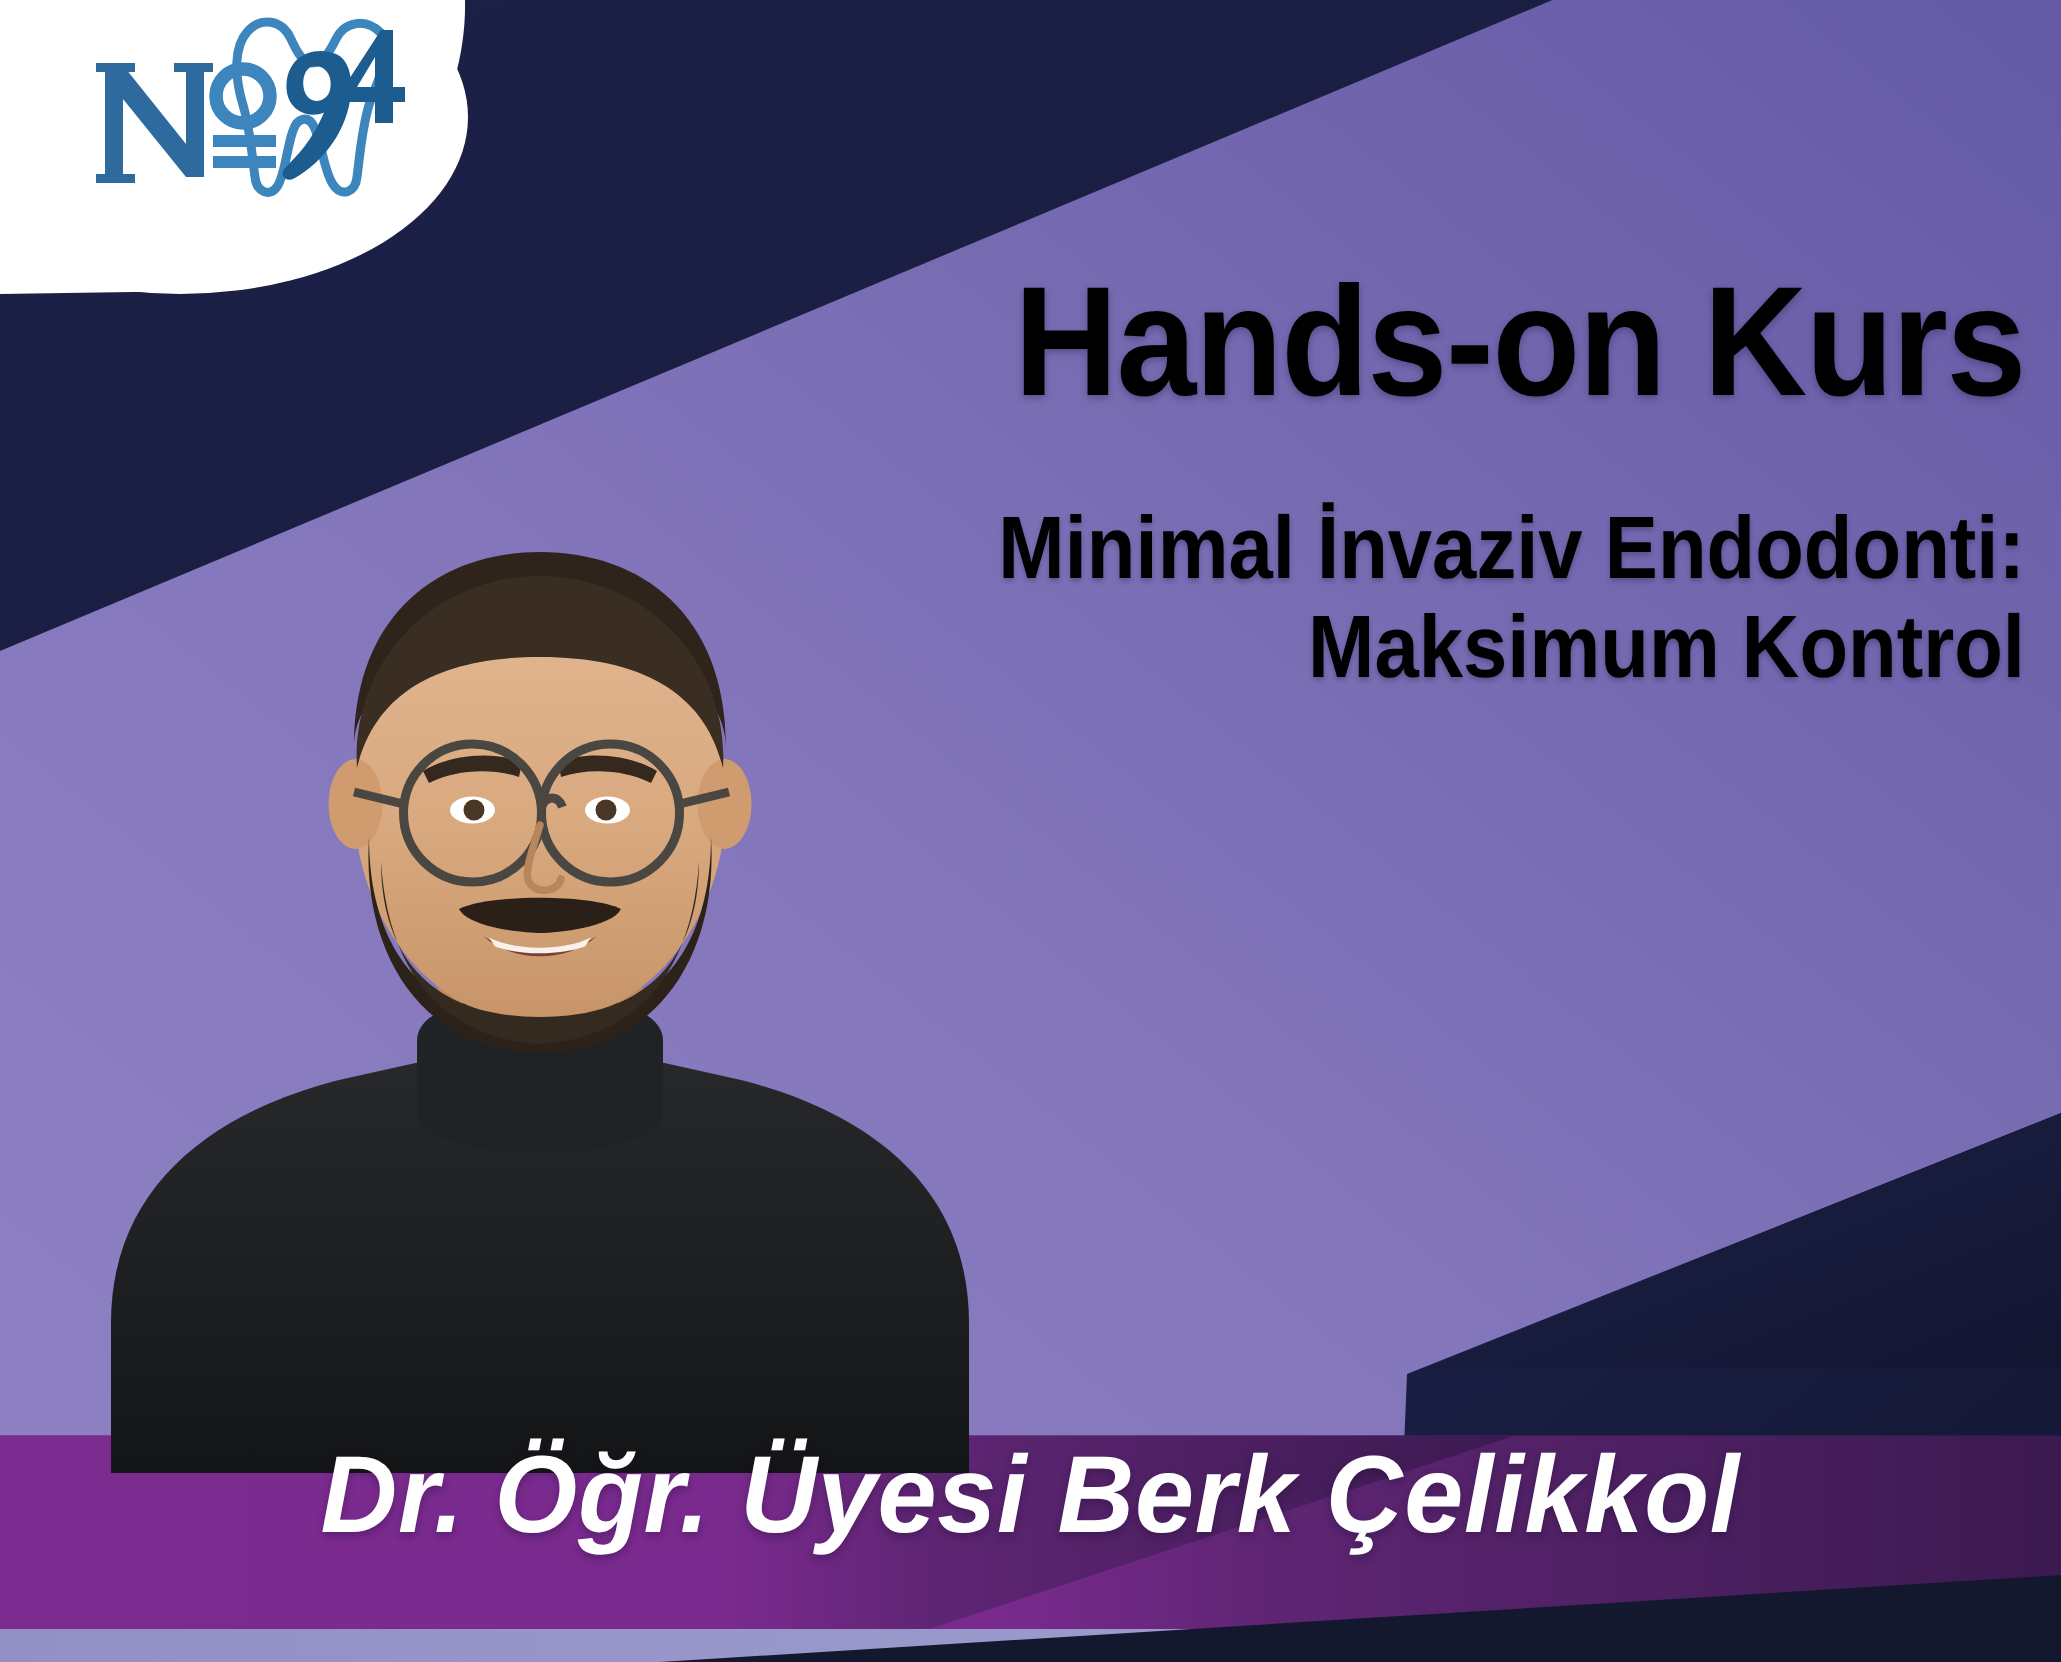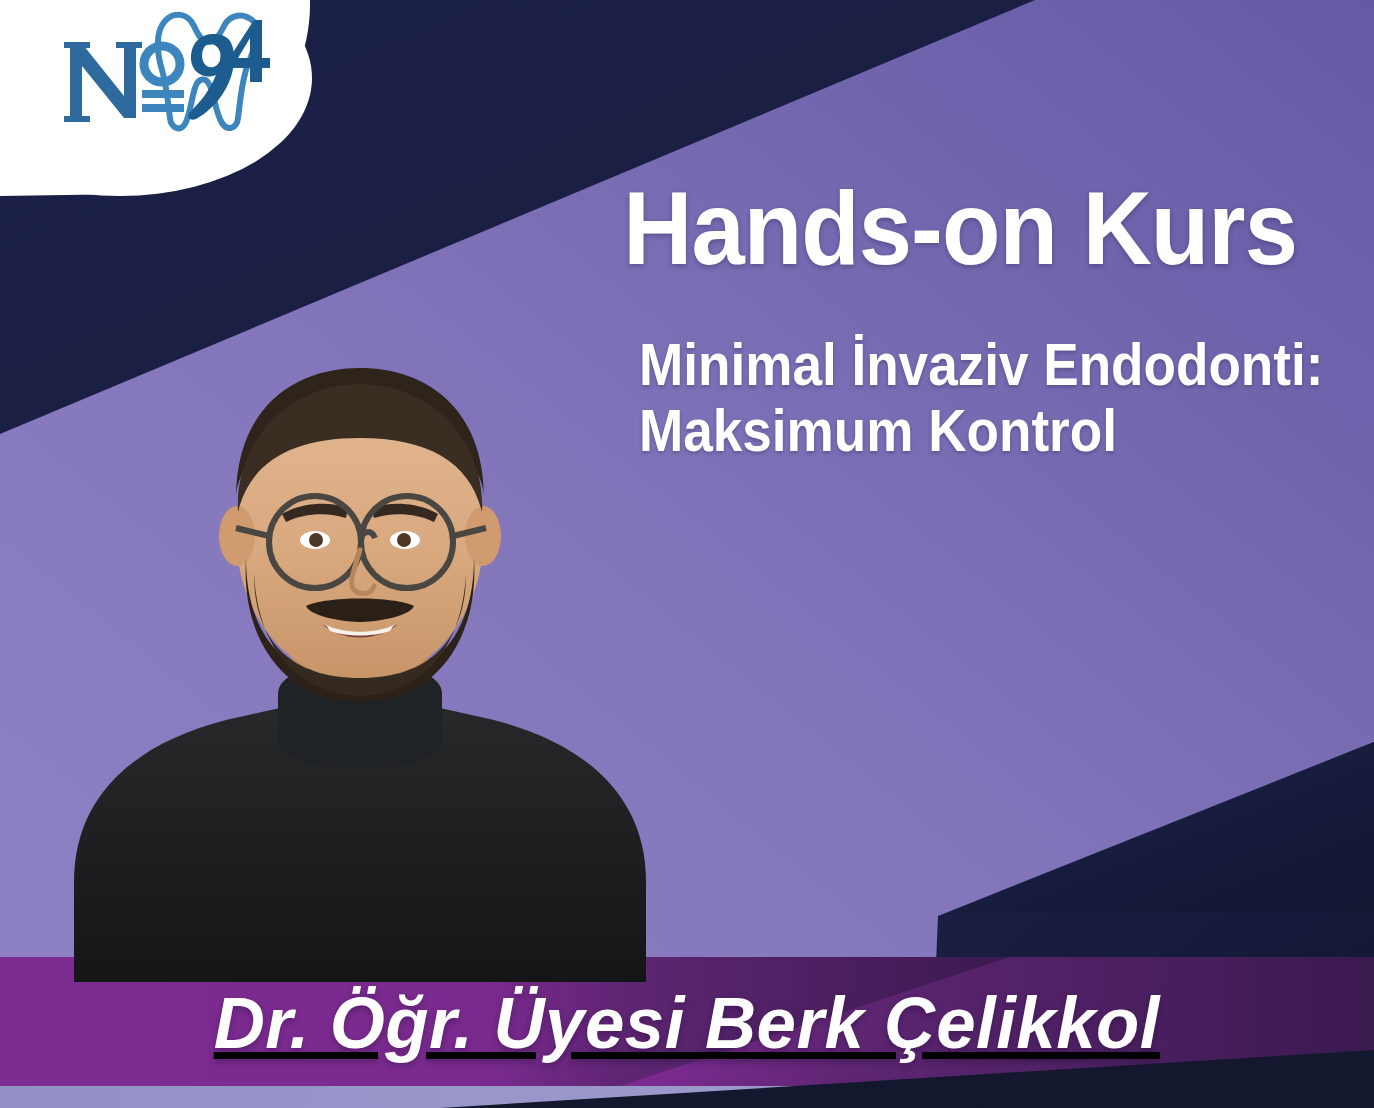--- a/index.html
+++ b/index.html
@@ -50,21 +50,22 @@
     width: 660px;
     height: 660px;
   }
 
   
   .text-col {
     position: absolute;
     left: 560px;
     top: 176px;
     width: 790px;
-    color: #ffffff;
+    text-align: right;
+    color: #000000;
   }
   .title {
     font-family: "Liberation Sans Narrow", "Liberation Sans", sans-serif;
     font-weight: bold;
     font-size: 104px;
     line-height: 1.0;
     letter-spacing: -1px;
     margin: 0;
     transform: scaleX(0.92);
     transform-origin: right center;
@@ -99,28 +100,27 @@
     text-shadow: 0 2px 4px rgba(20,18,48,0.25);
   }
   .time-line {
     margin-top: 36px;
   }
 
   
   .speaker-banner {
     position: absolute;
     left: 0;
-    top: 957px;
+    top: 931px;
     width: 1374px;
     height: 130px;
     display: flex;
     align-items: center;
     justify-content: center;
     pointer-events: none;
-    text-decoration: underline;
   }
   .speaker-name {
     font-family: "Liberation Sans Narrow", "Liberation Sans", sans-serif;
     font-weight: bold;
     font-style: italic;
     font-size: 73px;
     color: #ffffff;
     letter-spacing: 0.5px;
     white-space: nowrap;
     transform: scaleX(0.97);

